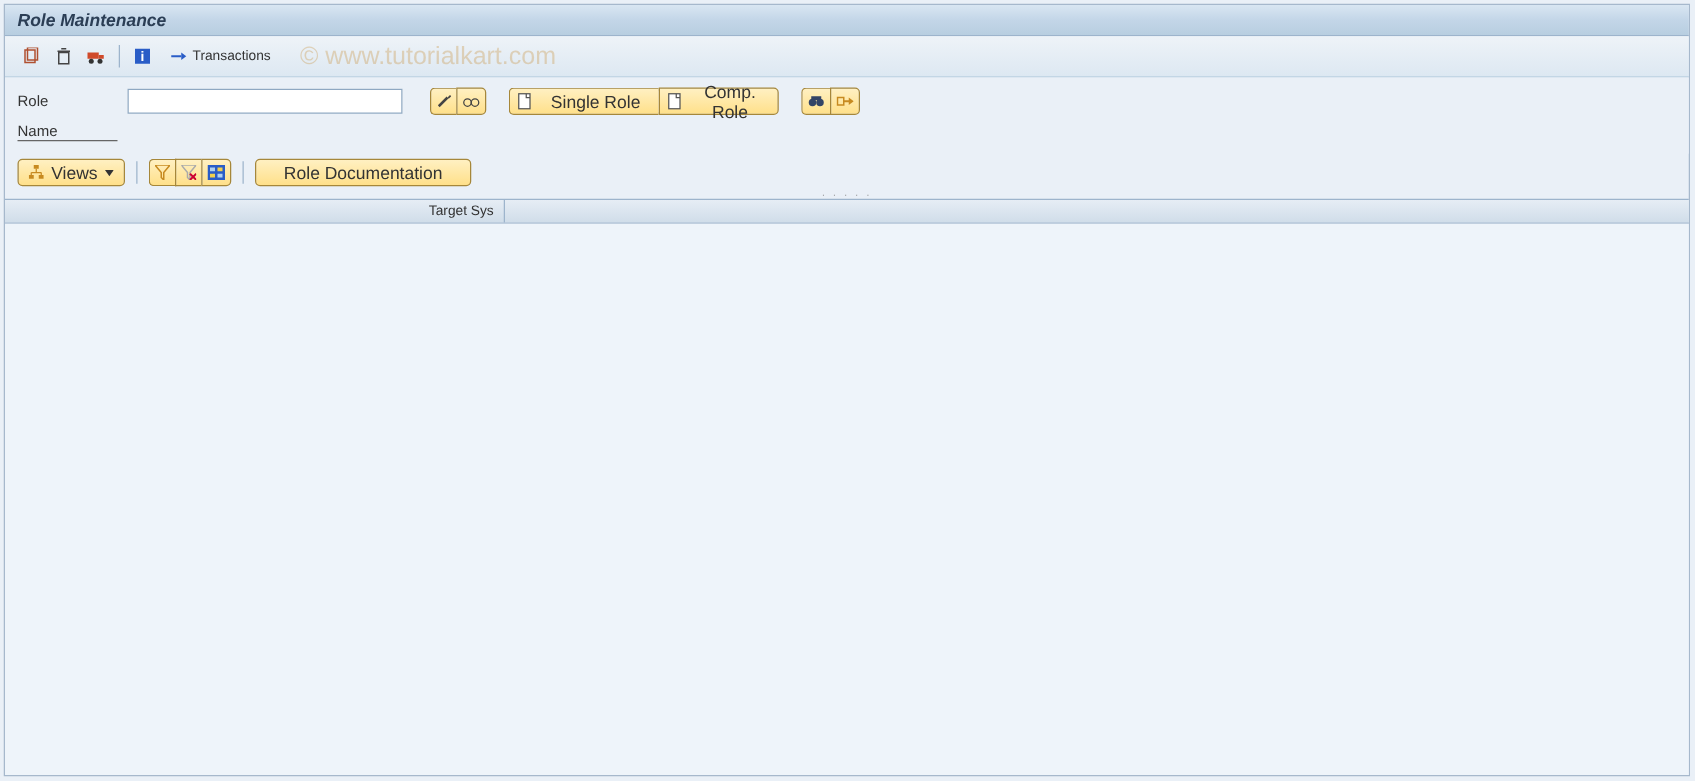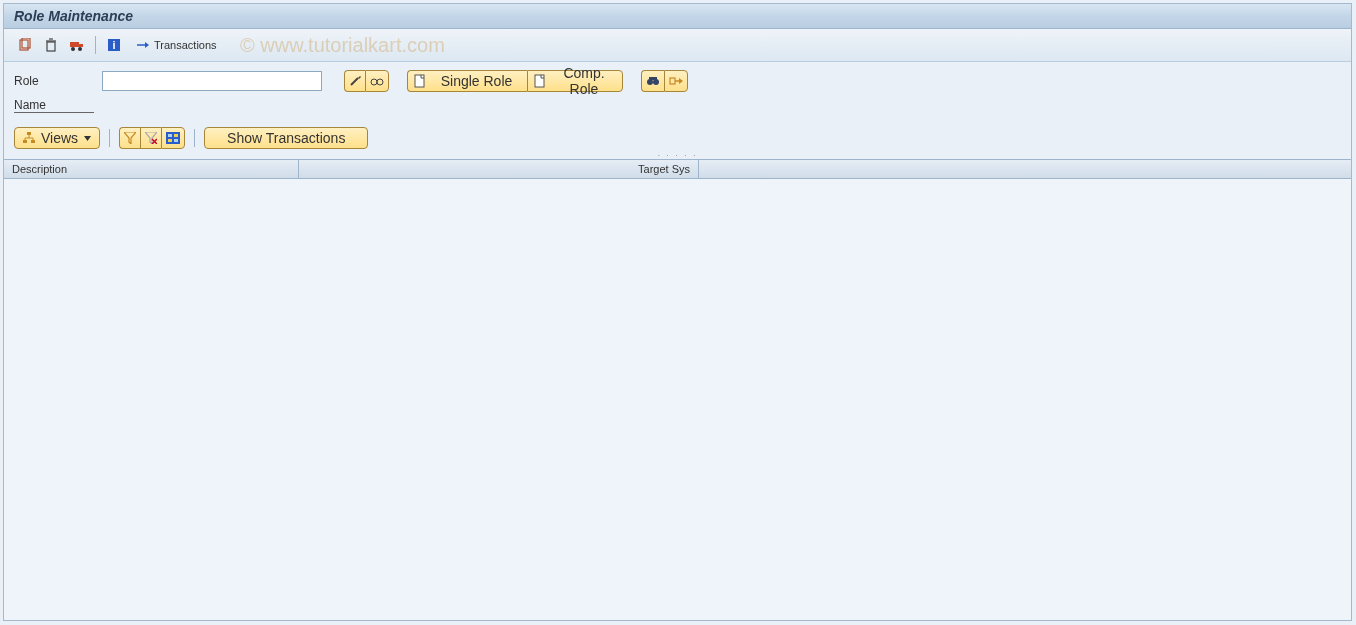--- a/index.html
+++ b/index.html
@@ -326,28 +326,27 @@
             <rect x="0" y="0" width="14" height="12" fill="#2a5dc7"></rect>
             <rect x="2" y="2" width="4" height="3" fill="#b0d0f0"></rect>
             <rect x="8" y="2" width="4" height="3" fill="#f0d050"></rect>
             <rect x="2" y="7" width="4" height="3" fill="#f0d050"></rect>
             <rect x="8" y="7" width="4" height="3" fill="#b0d0f0"></rect>
           </svg>
       </span>
     </span>
     <span class="tb-separator"></span>
     <span class="sap-btn" style="padding:0 22px;">
-      <span>Show Transactions</span>
+      <span>Role Documentation</span>
     </span>
   </div>
 
   <div class="splitter-dots">· · · · ·</div>
 
   <div class="table-header">
-    <div class="th th-desc">Description</div>
     <div class="th th-tgt">Target Sys</div>
     <div class="th th-rest"></div>
   </div>
 
   <div class="content"></div>
 </div>
 
 <div class="watermark">© www.tutorialkart.com</div>
 
 </body></html>

